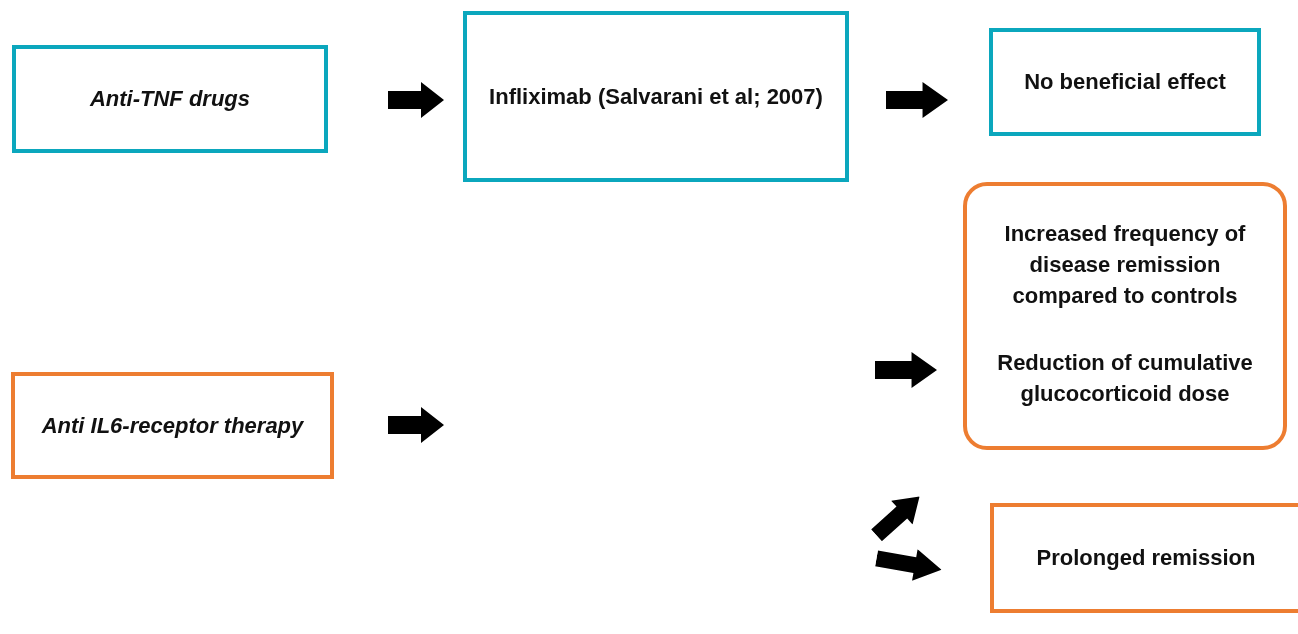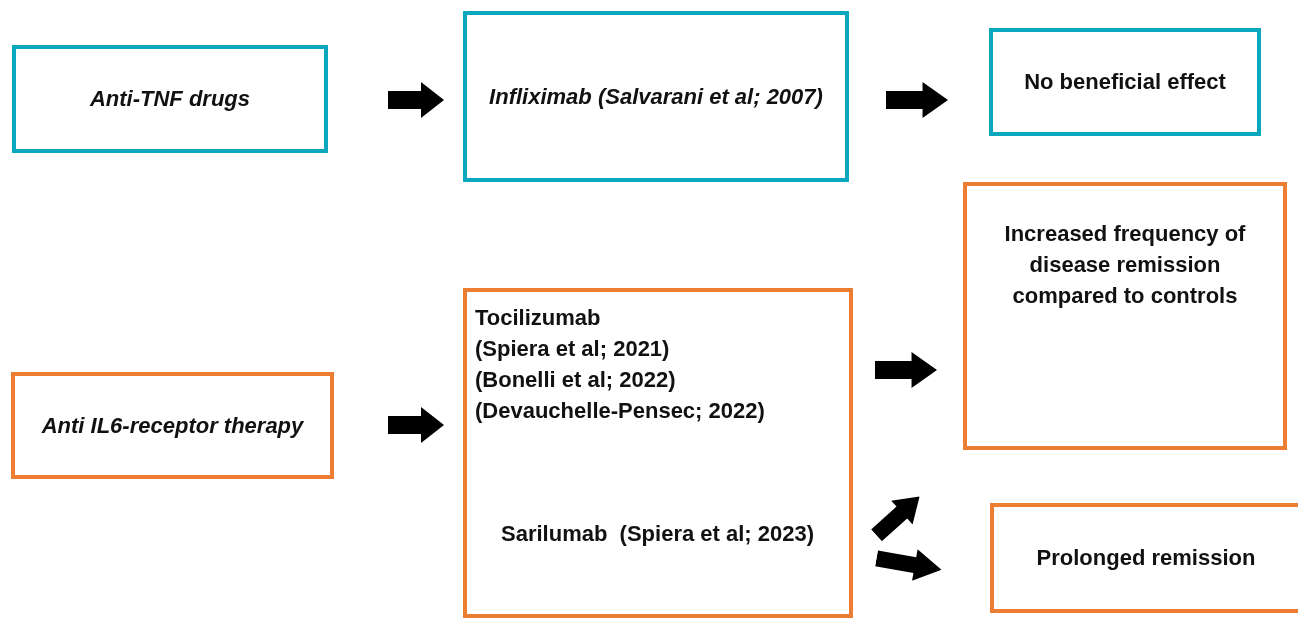--- a/index.html
+++ b/index.html
@@ -25,32 +25,32 @@
     line-height:24px;
   }
   .teal-border{border:4px solid var(--teal,#0ba7bd);}
   .orange-border{border:4px solid var(--orange,#ed7d31);}
   .italic{font-style:italic;}
   .pre{white-space:pre-line;}
   .prewrap{white-space:pre-wrap;}
 
   
   .box-anti-tnf{left:12px;top:45px;width:316px;height:108px;}
-  .box-tnf-drugs{left:463px;top:11px;width:386px;height:171px;gap:38px;font-style:italic;}
+  .box-tnf-drugs{left:463px;top:11px;width:386px;height:171px;gap:38px;}
   .box-no-benefit{left:989px;top:28px;width:272px;height:108px;}
 
   
   .box-anti-il6{left:11px;top:372px;width:323px;height:107px;}
   .box-il6-drugs{
     left:463px;top:288px;width:390px;height:330px;
     align-items:flex-start;justify-content:flex-start;
     text-align:left;padding:10px 8px;line-height:31px;
   }
   .sarilumab-line{margin-top:92px;margin-left:26px;}
-  .box-remission{left:963px;top:182px;width:324px;height:268px;justify-content:flex-start;padding-top:32px;gap:36px;line-height:31px;}
+  .box-remission{left:963px;top:182px;width:324px;height:268px;justify-content:flex-start;padding-top:32px;gap:36px;line-height:31px;border-radius:24px;}
   .box-prolonged{left:990px;top:503px;width:312px;height:110px;}
 
   .arrow{position:absolute;display:block;}
   .arrow-1{left:388px;top:82px;}
   .arrow-2{left:886px;top:82px;}
   .arrow-3{left:388px;top:407px;}
   .arrow-4{left:875px;top:352px;}
   .arrow-up-right{left:869px;top:500px;transform:rotate(-42deg);}
   .arrow-down-right{left:876px;top:548px;transform:rotate(10deg);}
 </style>
@@ -80,36 +80,31 @@
   </div>
 
   <div class="box orange-border italic box-anti-il6">
     <span>Anti IL6-receptor therapy</span>
   </div>
 
   <svg class="arrow arrow-3" width="56" height="36" viewBox="0 0 56 36">
     <polygon points="0,9 33,9 33,0 56,18 33,36 33,27 0,27" fill="#000000"></polygon>
   </svg>
 
-  <div class="box orange-border box-il6-drugs">
-    <span>Tocilizumab</span>
-    <span>(Spiera et al; 2021)</span>
-    <span>(Bonelli et al; 2022)</span>
-    <span>(Devauchelle-Pensec; 2022)</span>
-    <span class="sarilumab-line prewrap">Sarilumab  (Spiera et al; 2023)</span>
-  </div>
 
   <svg class="arrow arrow-4" width="62" height="36" viewBox="0 0 56 36" preserveAspectRatio="none">
     <polygon points="0,9 33,9 33,0 56,18 33,36 33,27 0,27" fill="#000000"></polygon>
   </svg>
 
   <div class="box orange-border box-remission">
     <span class="pre">Increased frequency of
 disease remission
 compared to controls</span>
+    <span class="pre">Reduction of cumulative
+glucocorticoid dose</span>
   </div>
 
   <svg class="arrow arrow-up-right" width="58" height="32" viewBox="0 0 56 36" preserveAspectRatio="none">
     <polygon points="0,9 33,9 33,0 56,18 33,36 33,27 0,27" fill="#000000"></polygon>
   </svg>
 
   <svg class="arrow arrow-down-right" width="66" height="32" viewBox="0 0 56 36" preserveAspectRatio="none">
     <polygon points="0,9 33,9 33,0 56,18 33,36 33,27 0,27" fill="#000000"></polygon>
   </svg>
 

